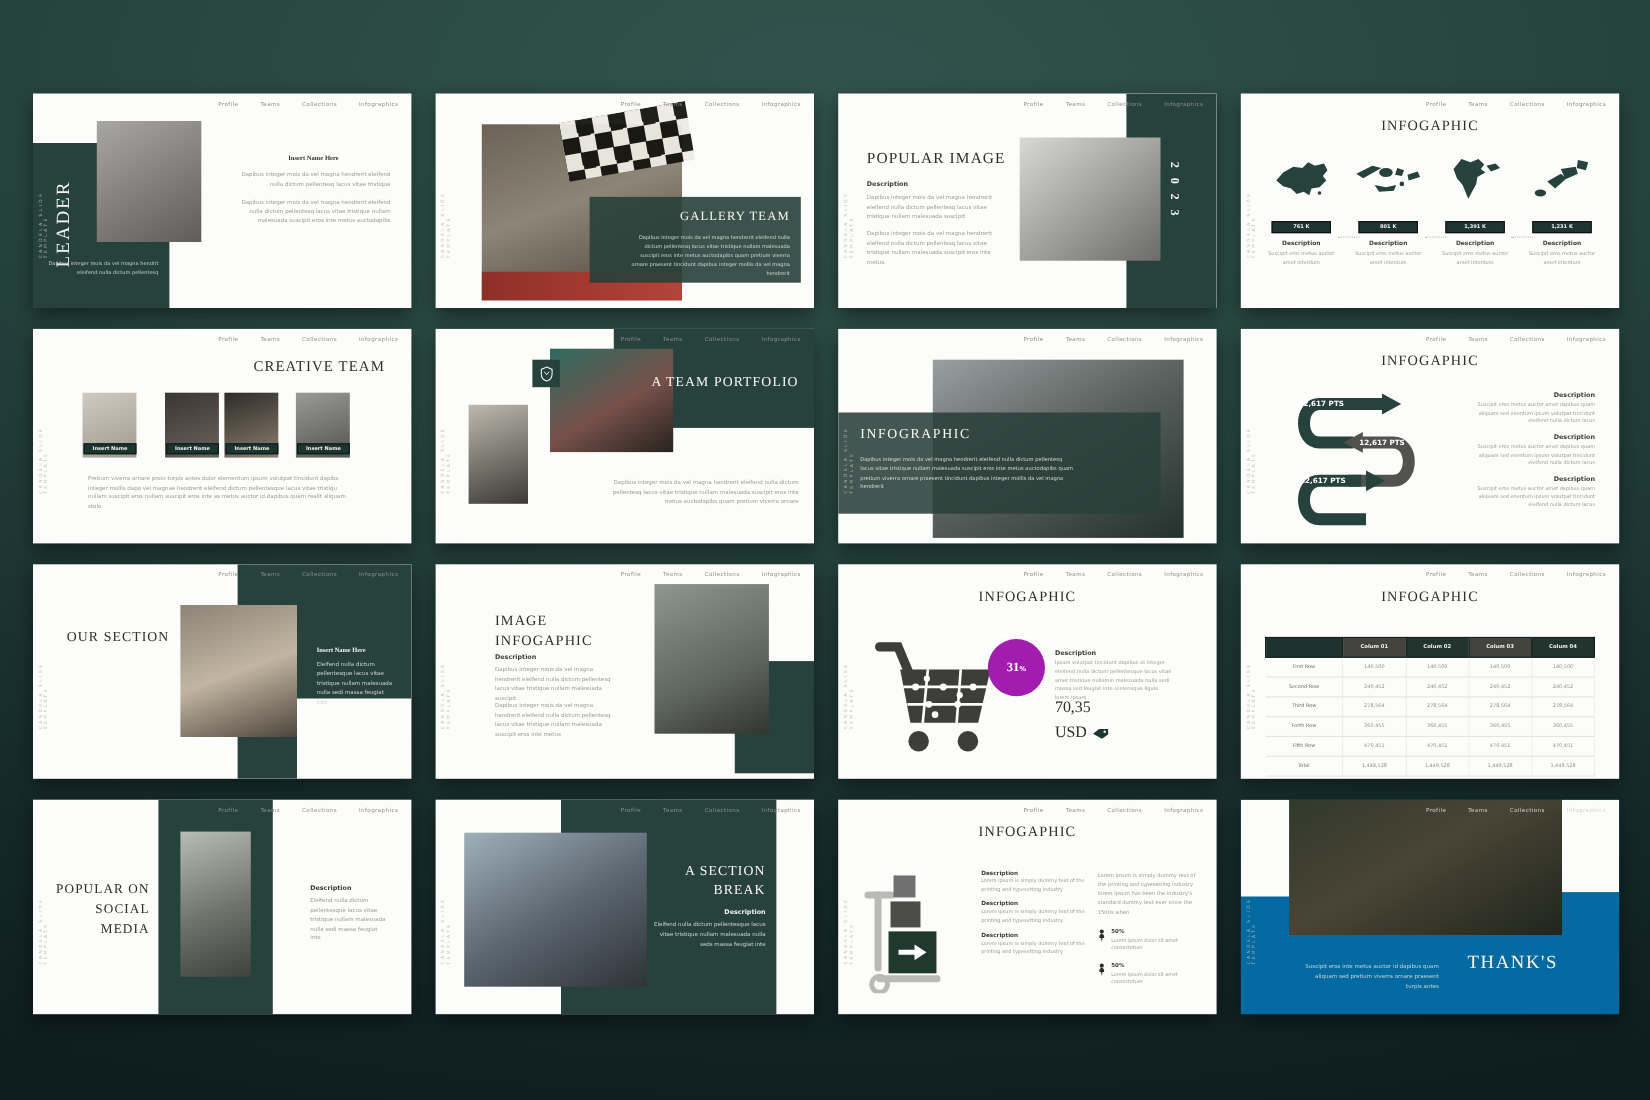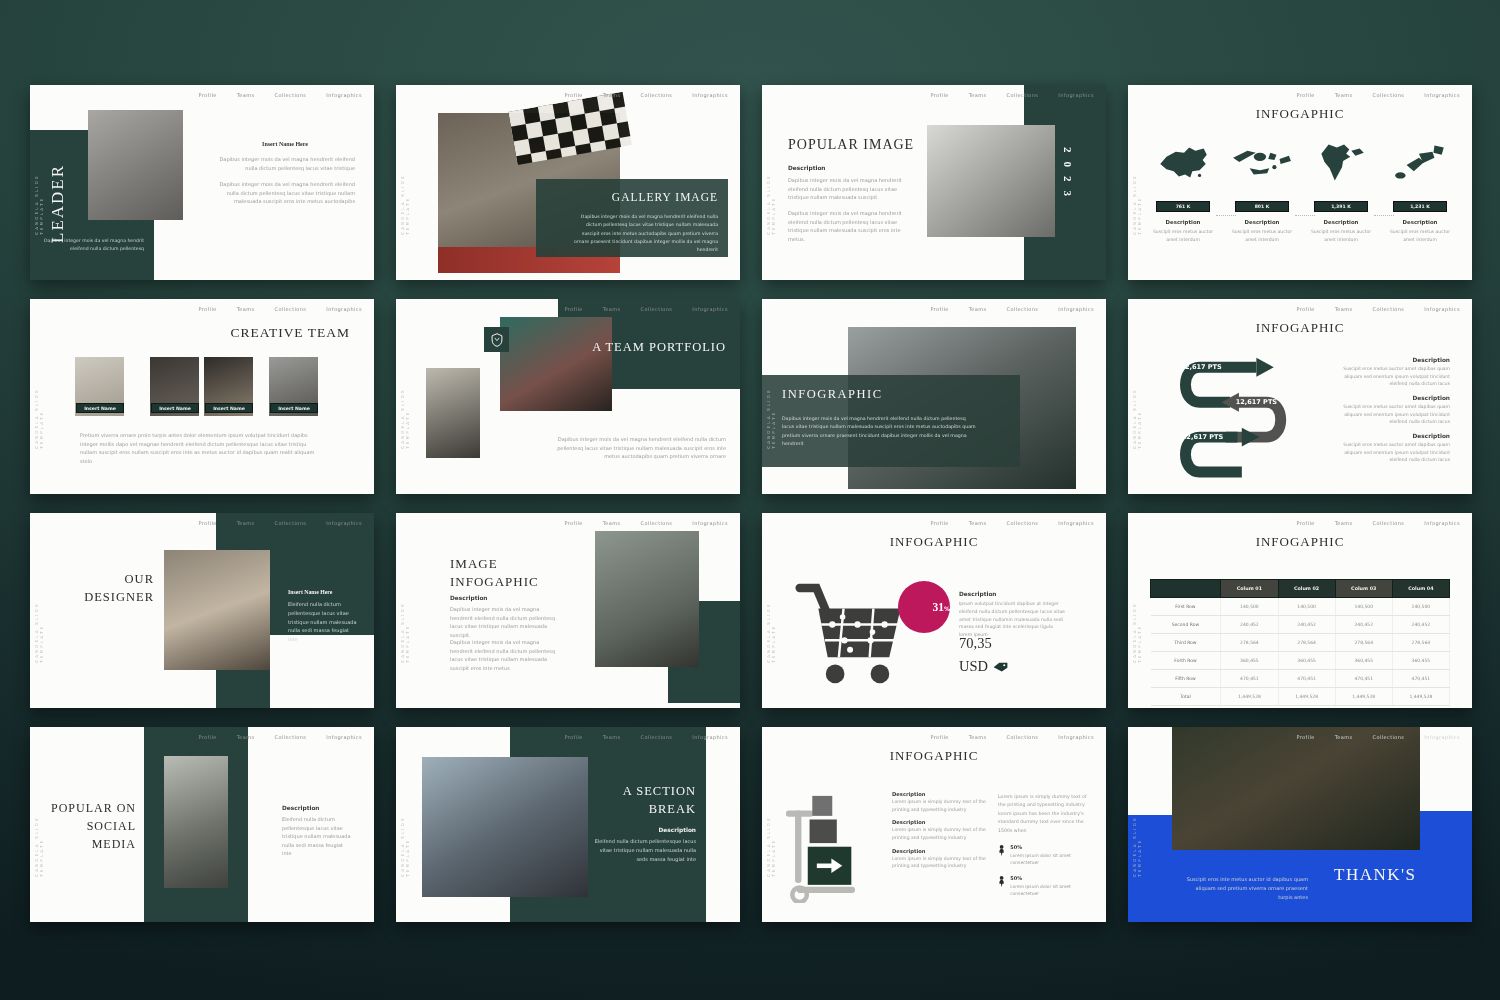--- a/index.html
+++ b/index.html
@@ -88,21 +88,21 @@
   .s5-body{left:50px;top:132px;width:242px;}
   
   .s6-panel{left:162px;top:0;width:182px;height:90px;}
   .s6-emblem{left:88px;top:28px;width:25px;height:25px;background:#27423c;z-index:3;display:flex;align-items:center;justify-content:center;}
   .s6-photoA{left:104px;top:18px;width:112px;height:94px;z-index:2;}
   .s6-photoB{left:30px;top:69px;width:54px;height:90px;}
   .s6-title{left:190px;top:40px;width:140px;text-align:right;font-size:12.5px;line-height:1.35;z-index:4;}
   .s6-body{left:150px;top:136px;width:180px;text-align:right;}
   
   .s7-photo{left:86px;top:28px;width:228px;height:162px;}
-  .s7-ov{left:0;top:76px;width:258px;height:92px;background:rgba(42,63,57,.88);z-index:3;}
+  .s7-ov{left:0;top:76px;width:258px;height:92px;background:rgba(42,63,57,.88);z-index:3;padding-left:35px;}
   .s7-title{position:absolute;left:20px;top:12px;font-size:12.5px;letter-spacing:1.5px;}
   .s7-body{position:absolute;left:20px;top:40px;width:195px;color:#d5dcd8;font-size:4.7px;line-height:1.8;}
   
   .s8-svg{position:absolute;left:28px;top:52px;width:160px;height:130px;}
   .s8-block{position:absolute;width:125px;text-align:right;right:22px;}
   .s8-b0{top:58px;} .s8-b1{top:96px;} .s8-b2{top:134px;}
   .s8-block .t{margin-top:2px;color:#9b9b98;font-size:4.5px;line-height:1.7;}
   
   .s9-panel{left:186px;top:0;width:158px;height:195px;}
   .s9-white{left:240px;top:122px;width:104px;height:73px;background:#fcfcfb;}
@@ -112,22 +112,22 @@
   .s9-body{left:258px;top:87px;width:72px;z-index:4;}
   
   .s10-title{left:54px;top:42px;width:110px;font-size:13px;line-height:1.35;}
   .s10-desc{left:54px;top:82px;}
   .s10-p1{left:54px;top:92px;width:108px;}
   .s10-p2{left:54px;top:125px;width:108px;}
   .s10-dark{left:272px;top:88px;width:72px;height:102px;}
   .s10-photo{left:199px;top:18px;width:104px;height:136px;z-index:2;}
   
   .s11-cart{position:absolute;left:28px;top:62px;width:122px;height:112px;}
-  .s11-circle{left:136px;top:68px;width:52px;height:52px;border-radius:50%;background:#be185d;z-index:3;
-    display:flex;align-items:center;justify-content:flex-end;color:#fff;}
+  .s11-circle{left:136px;top:68px;width:52px;height:52px;border-radius:50%;background:#a21caf;z-index:3;
+    display:flex;align-items:center;justify-content:center;color:#fff;}
   .s11-pct{font-size:11.5px;font-weight:bold;}
   .s11-pcts{font-size:6px;font-weight:bold;margin-top:3px;}
   .s11-desc{left:197px;top:78px;}
   .s11-body{left:197px;top:87px;width:108px;font-size:4.6px;}
   .s11-price{left:197px;top:122px;font-size:14.5px;color:#2e2d28;}
   .s11-cur{left:197px;top:145px;font-size:14.5px;color:#2e2d28;display:flex;align-items:center;gap:5px;}
   
   .s12-table{position:absolute;left:22px;top:66px;width:300px;border-collapse:collapse;}
   .s12-table th{height:15px;color:#f2f2ef;font-size:4.8px;font-weight:bold;border:1px solid #10201d;}
   .s12-table th.lab{background:#1e332e;width:72px;}
@@ -153,21 +153,21 @@
   .s15-dolly{position:absolute;left:22px;top:58px;width:82px;height:118px;}
   .s15-mid{position:absolute;left:130px;top:64px;width:98px;}
   .s15-mblock{margin-bottom:6px;}
   .s15-mblock .t{margin-top:1px;color:#9b9b98;font-size:4.5px;line-height:1.7;}
   .s15-right{position:absolute;left:236px;top:66px;width:94px;}
   .s15-rp{color:#9b9b98;font-size:4.7px;line-height:1.8;}
   .s15-stat{display:flex;gap:5px;margin-top:9px;}
   .s15-stat .v{font-weight:bold;font-size:5px;color:#3b3b37;}
   .s15-stat .t{color:#9b9b98;font-size:4.4px;line-height:1.6;margin-top:2px;}
   
-  .s16{background:#1d4ed8;}
+  .s16{background:#0369a1;}
   .s16-wl{left:0;top:0;width:44px;height:88px;background:#fcfcfb;}
   .s16-wr{left:292px;top:0;width:52px;height:84px;background:#fcfcfb;}
   .s16-photo{left:44px;top:0;width:248px;height:123px;z-index:2;}
   .s16-body{left:52px;top:148px;width:128px;text-align:right;}
   .s16-title{left:206px;top:138px;font-size:17px;letter-spacing:1.5px;}
 </style>
 </head>
 <body>
 
 <div class="deck">
@@ -195,21 +195,21 @@
         <span>Teams</span>
         <span>Collections</span>
         <span>Infographics</span>
       </div>
     <div class="vside">CANDELA SLIDE TEMPLATE</div>
     <div class="photo ph-tub s2-photo">
       <div class="checker"></div>
       <div class="tubred"></div>
     </div>
     <div class="abs s2-ov">
-      <div class="serif s2-title title-white">GALLERY IMAGE</div>
+      <div class="serif s2-title title-white">GALLERY TEAM</div>
       <div class="s2-body">Dapibus integer mois da vel magna hendrerit eleifend nulla dictum pellentesq lacus vitae tristique nullam malesuada suscipit eros inte metus auctodapibs quam pretium viverra ornare praesent tincidunt dapibus integer mollis da vel magna hendrerit</div>
     </div>
   </div>
 
   <div class="slide">
     <div class="nav">
         <span>Profile</span>
         <span>Teams</span>
         <span>Collections</span>
         <span>Infographics</span>
@@ -393,21 +393,21 @@
   <div class="slide">
     <div class="nav">
         <span>Profile</span>
         <span>Teams</span>
         <span>Collections</span>
         <span>Infographics</span>
       </div>
     <div class="vside">CANDELA SLIDE TEMPLATE</div>
     <div class="abs panel s9-panel"></div>
     <div class="abs s9-white"></div>
-    <div class="abs serif s9-title title-dark">OUR DESIGNER</div>
+    <div class="abs serif s9-title title-dark">OUR SECTION</div>
     <div class="photo ph-designer s9-photo"></div>
     <div class="abs serif s9-name">Insert Name Here</div>
     <div class="abs lorem-w s9-body">Eleifend nulla dictum pellentesque lacus vitae tristique nullam malesuada nulla sedi massa feugiat inte</div>
   </div>
 
   <div class="slide">
     <div class="nav">
         <span>Profile</span>
         <span>Teams</span>
         <span>Collections</span>

